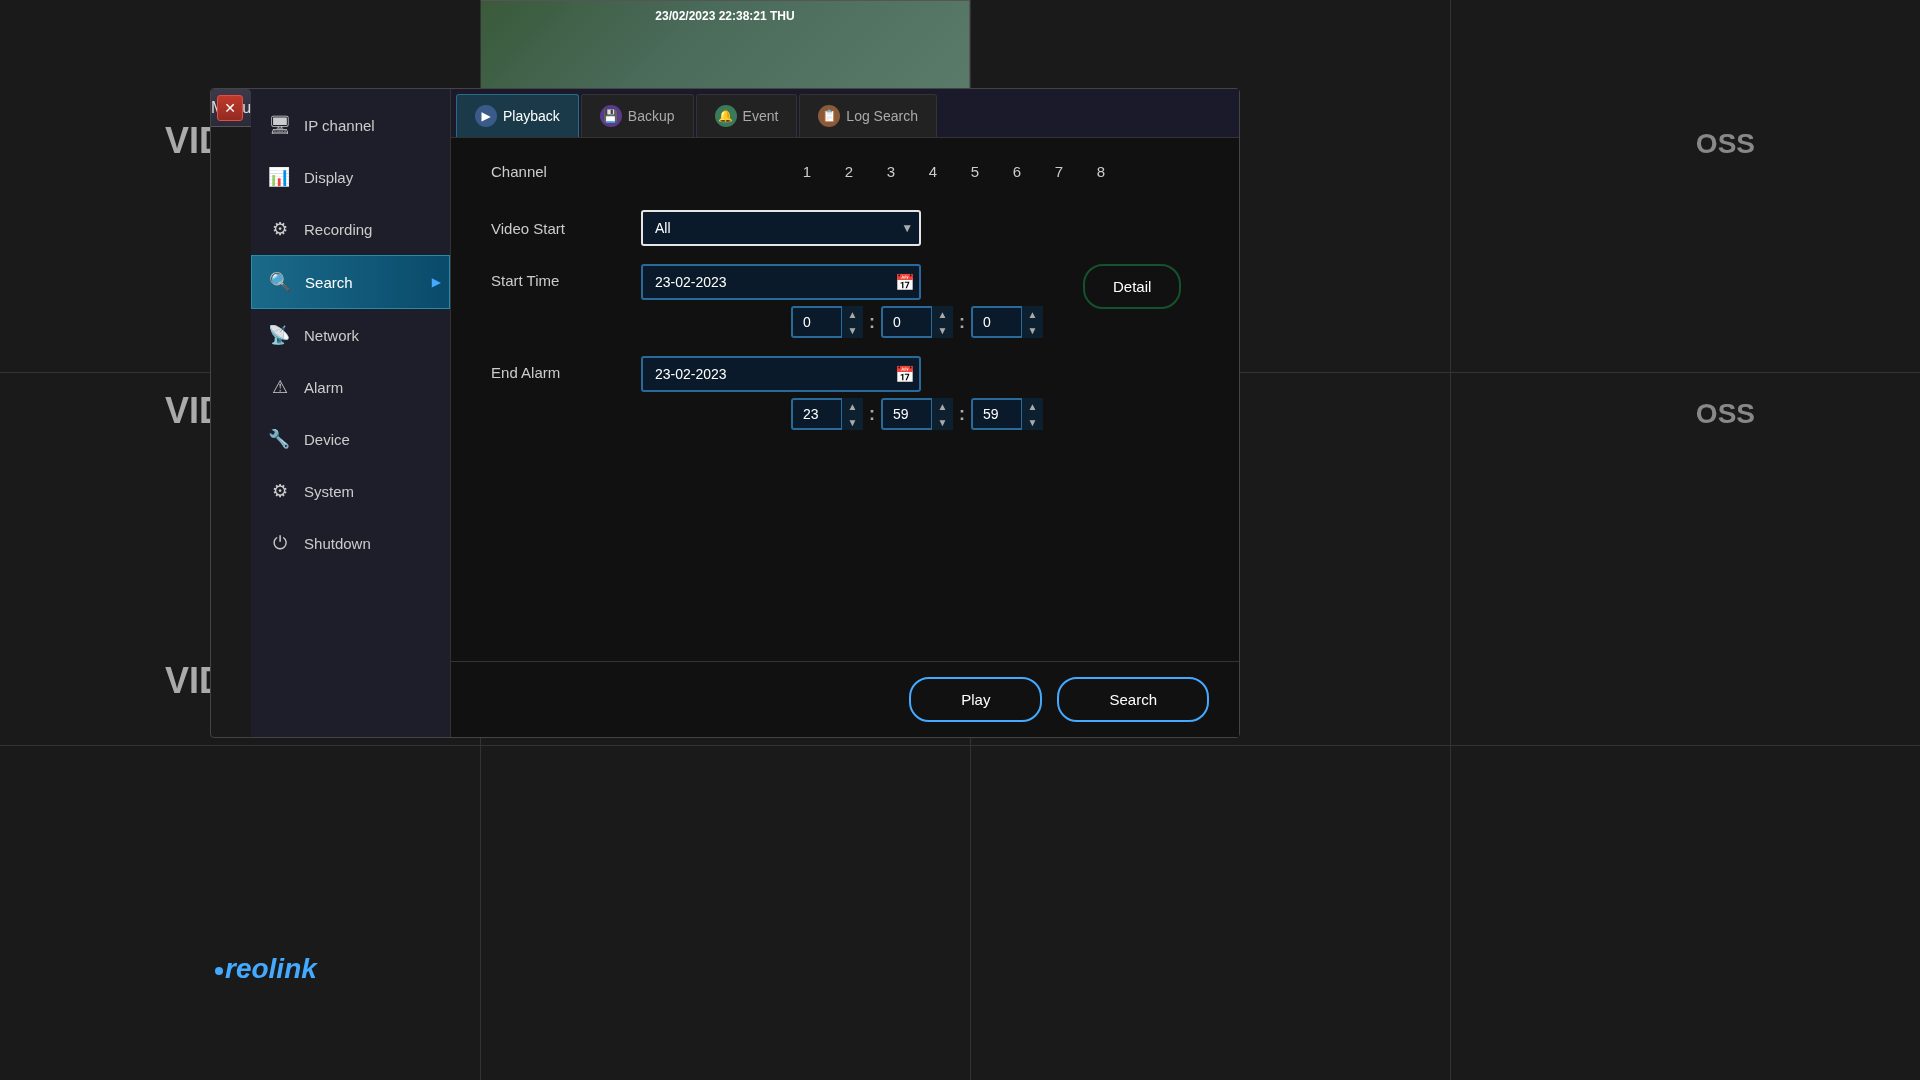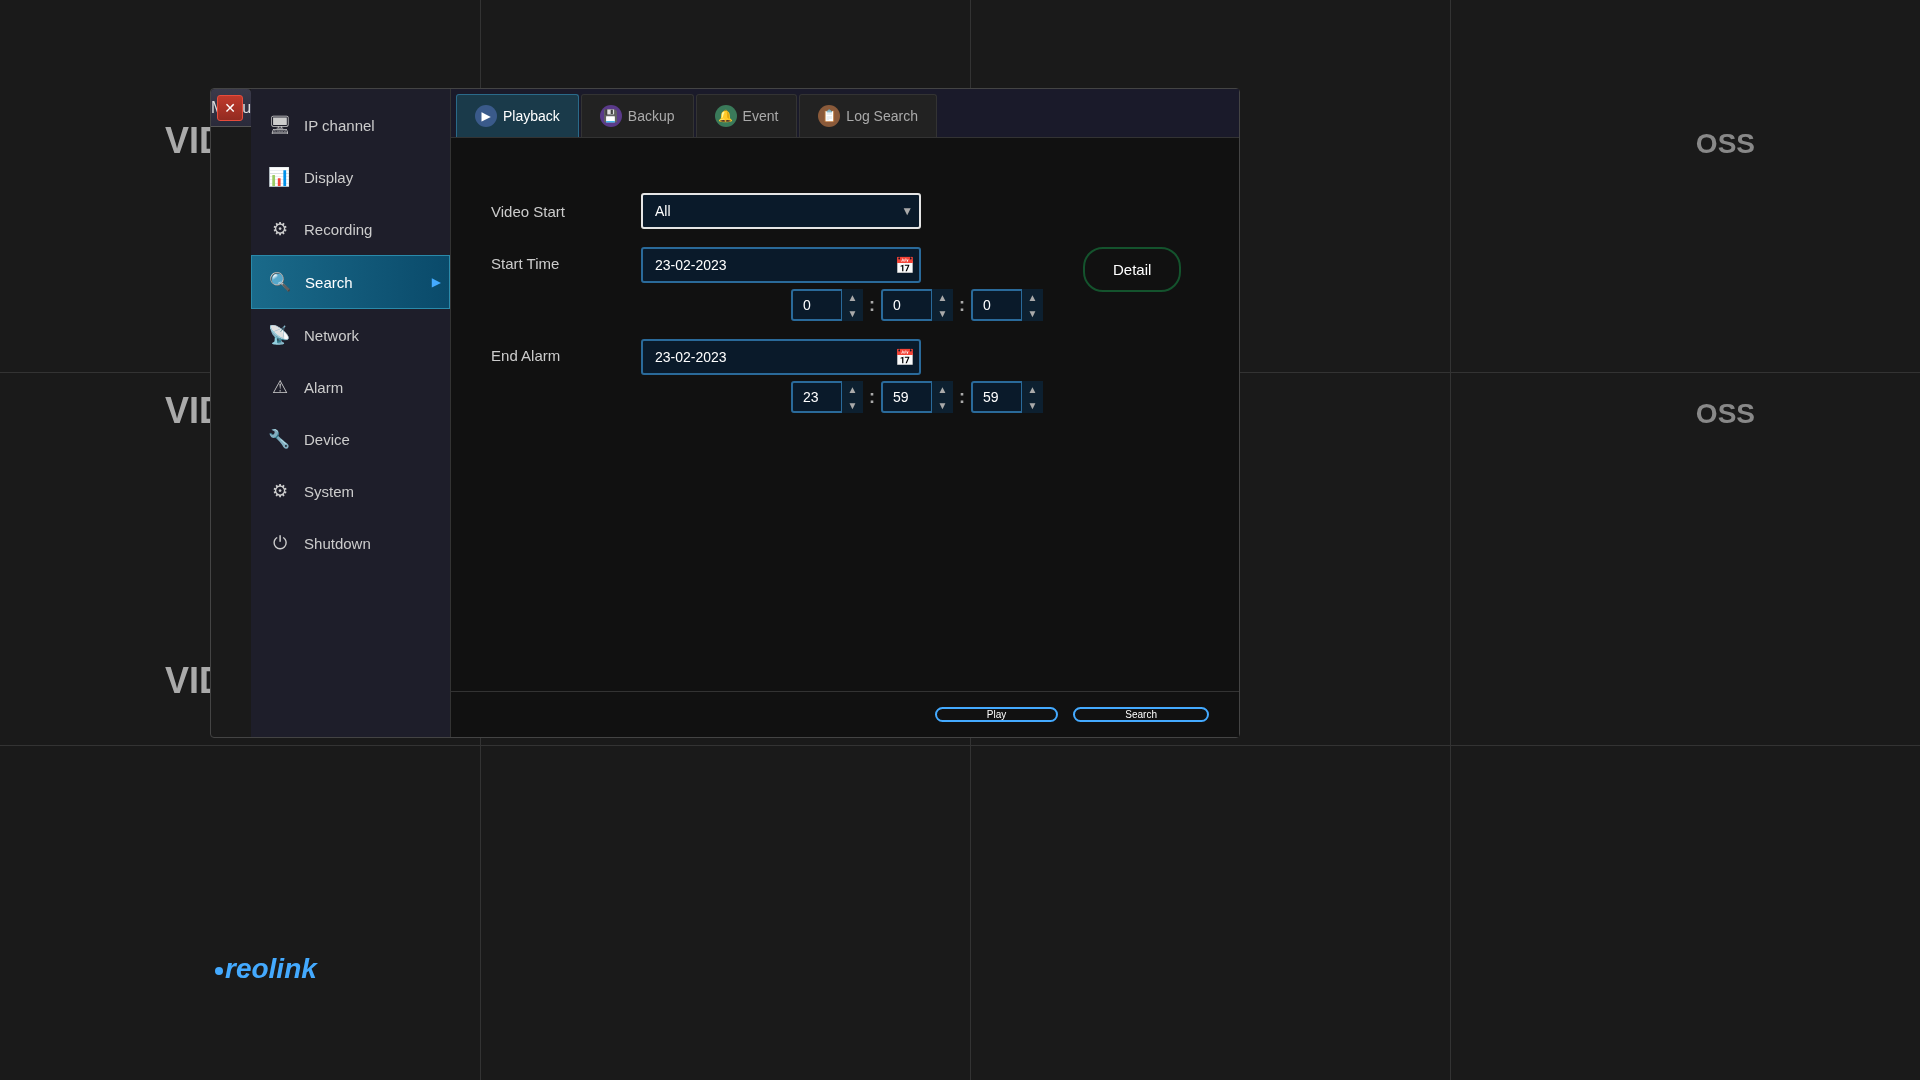--- a/index.html
+++ b/index.html
@@ -399,23 +399,23 @@
     
     .bottom-bar {
       display: flex;
       justify-content: flex-end;
       padding: 15px 30px;
       gap: 15px;
       border-top: 1px solid #333;
     }
 
     .action-btn {
-      padding: 0 50px;
+      padding: 12px 50px;
       border-radius: 20px;
-      font-size: 10px;
+      font-size: 15px;
       cursor: pointer;
       border: 2px solid #4af;
       background: transparent;
       color: #fff;
     }
 
     
     .reolink-logo {
       position: absolute;
       bottom: 95px;
@@ -441,20 +441,23 @@
     .vid-label-2 { top: 390px; left: 165px; }
     .vid-label-3 { top: 660px; left: 165px; }
     .oss-label-1 { top: 120px; right: 165px; }
     .oss-label-2 { top: 390px; right: 165px; }
   </style>
 </head>
 <body>
 
 <div class="bg-camera">
 
+  <div class="bg-camera-top">
+    <div class="bg-timestamp">23/02/2023 22:38:21 THU</div>
+  </div>
 
   <div class="grid-line-h" style="top: 372px;"></div>
   <div class="grid-line-h" style="top: 745px;"></div>
   <div class="grid-line-v" style="left: 480px;"></div>
   <div class="grid-line-v" style="left: 970px;"></div>
   <div class="grid-line-v" style="left: 1450px;"></div>
 
   <span class="bg-vid-label vid-label-1">VID</span>
   <span class="bg-vid-label vid-label-2">VID</span>
   <span class="bg-vid-label vid-label-3">VID</span>
@@ -537,20 +540,33 @@
         </div>
         <div class="tab">
           <span class="tab-icon tab-icon-logsearch">📋</span>
           <span>Log Search</span>
         </div>
       </div>
 
       <div class="main-content">
 
         <div class="channel-section">
+          <div class="channel-row">
+            <div class="form-label">Channel</div>
+            <div class="channel-numbers">
+              <span class="channel-num">1</span>
+              <span class="channel-num">2</span>
+              <span class="channel-num">3</span>
+              <span class="channel-num">4</span>
+              <span class="channel-num">5</span>
+              <span class="channel-num">6</span>
+              <span class="channel-num">7</span>
+              <span class="channel-num">8</span>
+            </div>
+          </div>
         </div>
 
         <div class="form-row">
           <div class="form-label">Video Start</div>
           <div class="select-wrapper">
             <select class="styled-select">
               <option>All</option>
               <option>Motion</option>
               <option>Alarm</option>
               <option>Manual</option>

